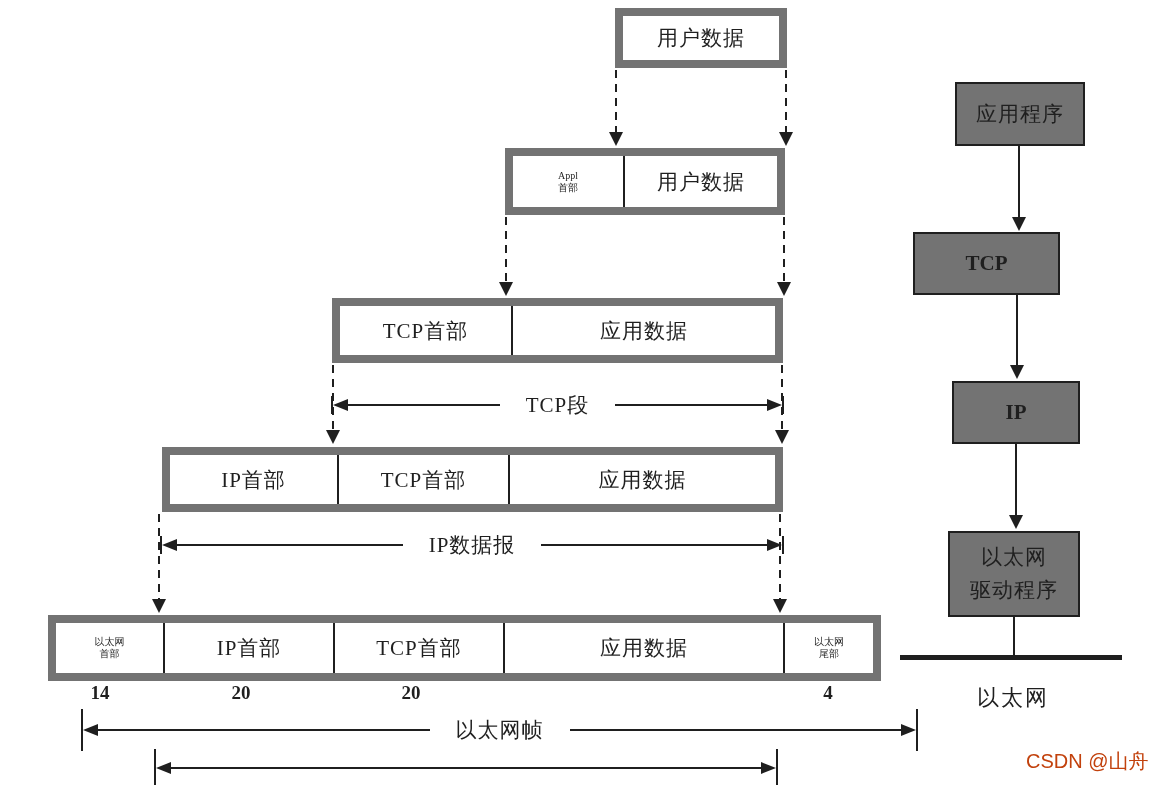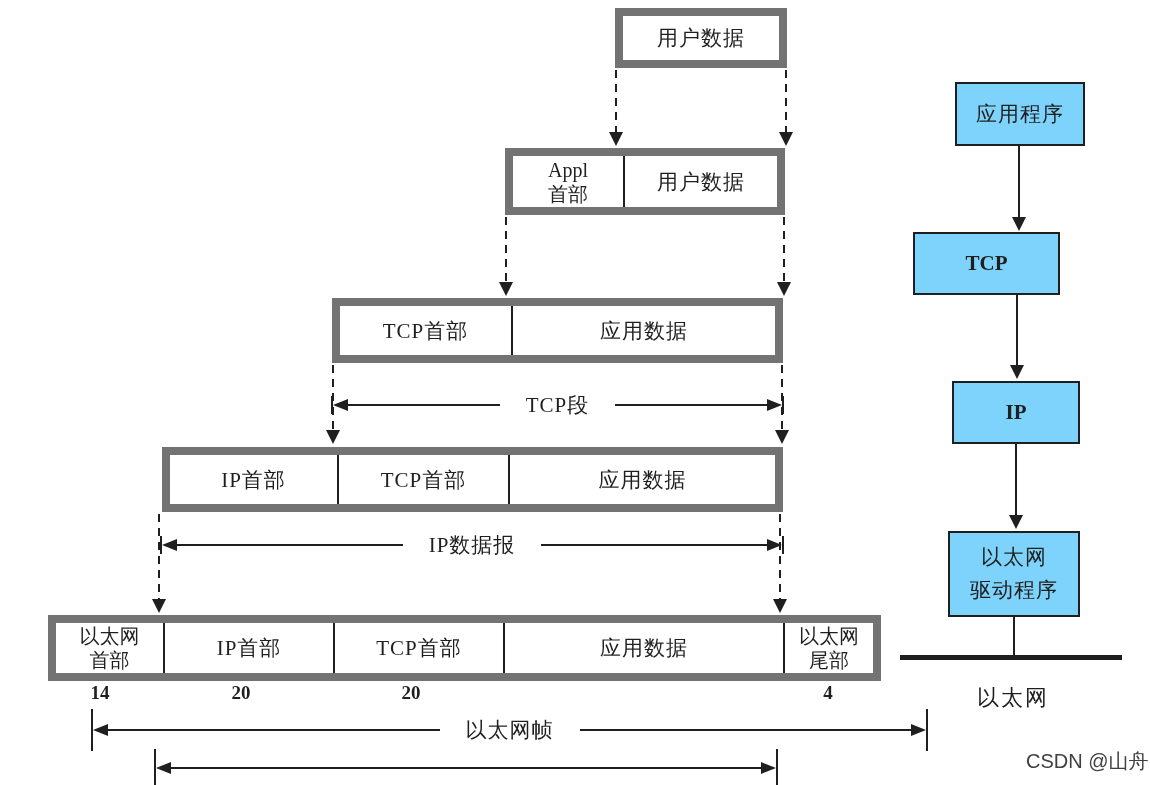--- a/index.html
+++ b/index.html
@@ -5,21 +5,21 @@
   html,body{margin:0;padding:0;background:#ffffff;}
   #canvas{
     position:relative;width:1150px;height:785px;background:#ffffff;overflow:hidden;
     font-family:"Liberation Serif","DejaVu Serif",serif;color:#1f1f1f;
   }
   
   .pdu-row{position:absolute;display:flex;border:8px solid #737373;background:#fff;box-sizing:border-box;}
   .pdu-cell{display:flex;flex-direction:column;align-items:center;justify-content:center;
     border-right:2px solid #1f1f1f;box-sizing:border-box;font-size:21px;letter-spacing:1px;white-space:nowrap;}
   .pdu-cell:last-child{border-right:none;}
-  .pdu-cell .l2{font-size:20px;line-height:1.2;letter-spacing:0;}
+  .pdu-cell .l2{font-size:10px;line-height:1.2;letter-spacing:0;}
   
   .vdash{position:absolute;width:2px;
     background:repeating-linear-gradient(to bottom,#1f1f1f 0 8px,transparent 8px 14px);}
   .vdash .ah{position:absolute;left:-6px;bottom:-13px;width:0;height:0;
     border-left:7px solid transparent;border-right:7px solid transparent;border-top:14px solid #1f1f1f;}
   
   .vline{position:absolute;width:2px;background:#1f1f1f;}
   .vline .ah{position:absolute;left:-6px;bottom:-13px;width:0;height:0;
     border-left:7px solid transparent;border-right:7px solid transparent;border-top:14px solid #1f1f1f;}
   
@@ -27,29 +27,29 @@
   .span-arrow .tick{width:2px;background:#1f1f1f;flex:none;}
   .span-arrow .ahl{width:0;height:0;flex:none;
     border-top:6px solid transparent;border-bottom:6px solid transparent;border-right:15px solid #1f1f1f;}
   .span-arrow .ahr{width:0;height:0;flex:none;
     border-top:6px solid transparent;border-bottom:6px solid transparent;border-left:15px solid #1f1f1f;}
   .span-arrow .hline{flex:1;height:2px;background:#1f1f1f;}
   .span-arrow .lbl{flex:none;padding:0 26px;font-size:21px;letter-spacing:1px;white-space:nowrap;}
   
   .byte-num{position:absolute;transform:translateX(-50%);font-size:19px;font-weight:bold;letter-spacing:0;}
   
-  .proto-box{position:absolute;border:2px solid #1f1f1f;background:#7dd3fc;box-sizing:border-box;
+  .proto-box{position:absolute;border:2px solid #1f1f1f;background:#737373;box-sizing:border-box;
     display:flex;flex-direction:column;align-items:center;justify-content:center;
     font-size:21px;letter-spacing:1px;white-space:nowrap;}
   .proto-box.en{font-weight:bold;letter-spacing:0;}
   .proto-box .ln{line-height:1.55;}
   .bus{position:absolute;height:5px;background:#1f1f1f;}
   .bus-label{position:absolute;font-size:22px;letter-spacing:2px;white-space:nowrap;transform:translateX(-50%);}
   .watermark{position:absolute;font-family:"Liberation Sans","DejaVu Sans",sans-serif;
-    font-size:20px;color:#404040;white-space:nowrap;}
+    font-size:20px;color:#c2410c;white-space:nowrap;}
 </style>
 </head>
 <body>
 
 <div id="canvas">
 
   <div class="pdu-row" style="left:615px;top:8px;width:172px;height:60px;">
     <div class="pdu-cell" style="flex:1;">
       <span>用户数据</span>
     </div>
@@ -152,21 +152,21 @@
       <span class="l2">以太网</span>
       <span class="l2">尾部</span>
     </div>
   </div>
 
   <span class="byte-num" style="left:100px;top:682px;font-family:Liberation Serif, serif;">14</span>
   <span class="byte-num" style="left:241px;top:682px;">20</span>
   <span class="byte-num" style="left:411px;top:682px;">20</span>
   <span class="byte-num" style="left:828px;top:682px;">4</span>
 
-  <div class="span-arrow" style="left:48px;top:713px;width:837px;height:34px;padding-left:43px;">
+  <div class="span-arrow" style="left:38px;top:713px;width:837px;height:34px;padding-left:43px;">
     <span class="tick" style="height:42px;"></span>
     <span class="ahl"></span>
     <span class="hline"></span>
     <span class="lbl">以太网帧</span>
     <span class="hline"></span>
     <span class="ahr"></span>
     <span class="tick" style="height:42px;"></span>
   </div>
 
   <div class="span-arrow" style="left:154px;top:751px;width:624px;height:34px;">

